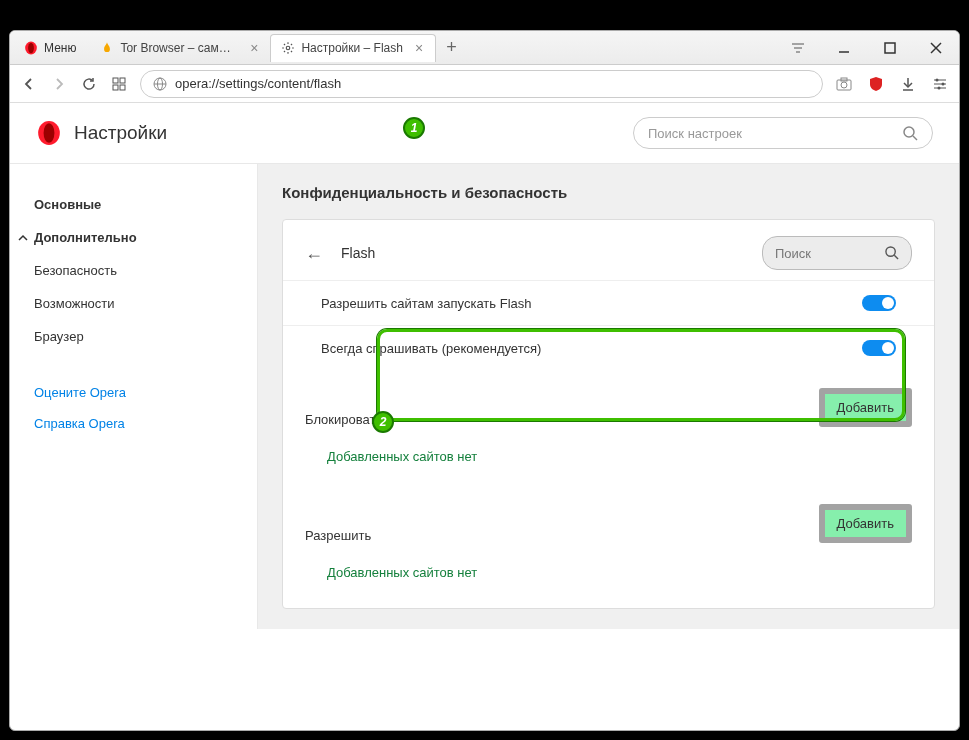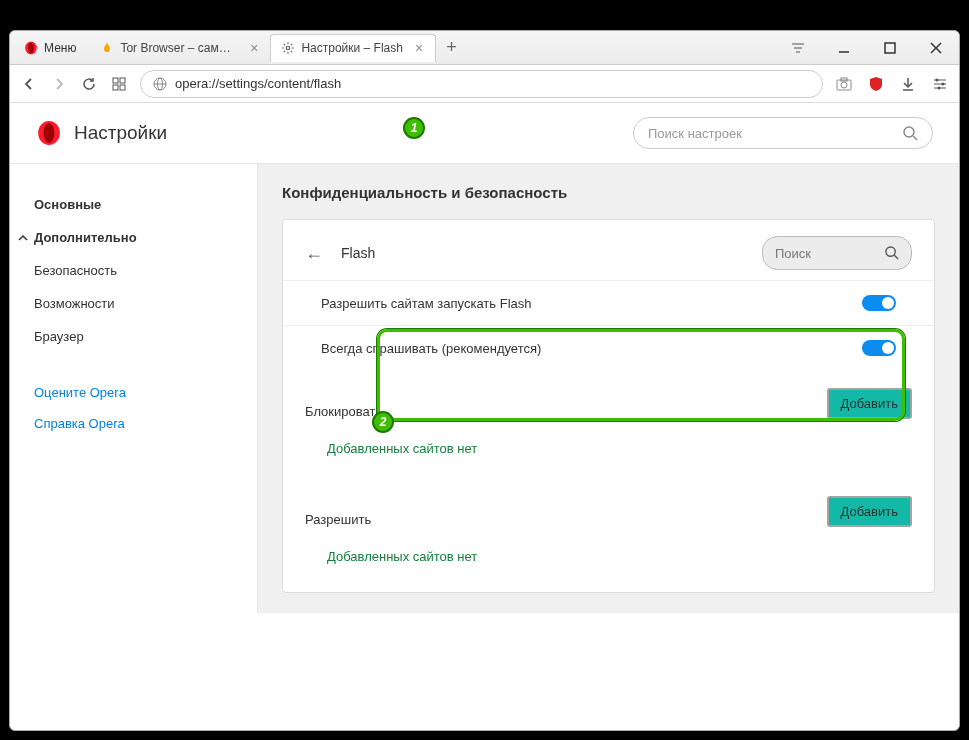--- a/index.html
+++ b/index.html
@@ -51,21 +51,21 @@
 .back-arrow { font-size: 18px; color: #555; }
 .panel-title { font-size: 14px; color: #333; flex: 1; }
 .panel-search { width: 150px; height: 30px; border: 1px solid #bbb; border-radius: 15px; background: #ececec; display: flex; align-items: center; padding: 16px 12px; font-size: 13px; color: #777; justify-content: space-between; }
 
 .row { display: flex; align-items: center; justify-content: space-between; padding: 14px 38px; border-top: 1px solid #eee; font-size: 13px; color: #333; }
 .row:first-of-type { border-top: 1px solid #eee; }
 .toggle { width: 34px; height: 16px; background: #0d8cf0; border-radius: 8px; position: relative; }
 .toggle::after { content:''; position:absolute; right:2px; top:2px; width:12px; height:12px; background:#fff; border-radius:50%; }
 
 .block-row { display: flex; align-items: flex-end; justify-content: space-between; padding: 18px 22px 6px; font-size: 13px; color: #333; }
-.add-btn { border: 2px solid #a3a3a3; background: #14b8a6; border-radius: 3px; padding: 6px 12px; font-size: 13px; color: #333; cursor: pointer; }
+.add-btn { border: 6px solid #a3a3a3; background: #86efac; border-radius: 3px; padding: 6px 12px; font-size: 13px; color: #333; cursor: pointer; }
 .empty { padding: 16px 22px 22px 44px; font-size: 13px; color: #15803d; }
 
 
 .highlight-box { position: absolute; border: 3px solid #3fbf00; border-radius: 10px; pointer-events: none; box-shadow: 0 0 0 1px #1a7a00; }
 .badge { position: absolute; width: 22px; height: 22px; border-radius: 50%; background: #3fbf00; border: 2px solid #1a7a00; color: #fff; font-weight: 700; font-size: 12px; display: flex; align-items: center; justify-content: center; z-index: 10; font-style: italic; }
 
 svg { display: block; }
 </style>
 </head>
 <body>

